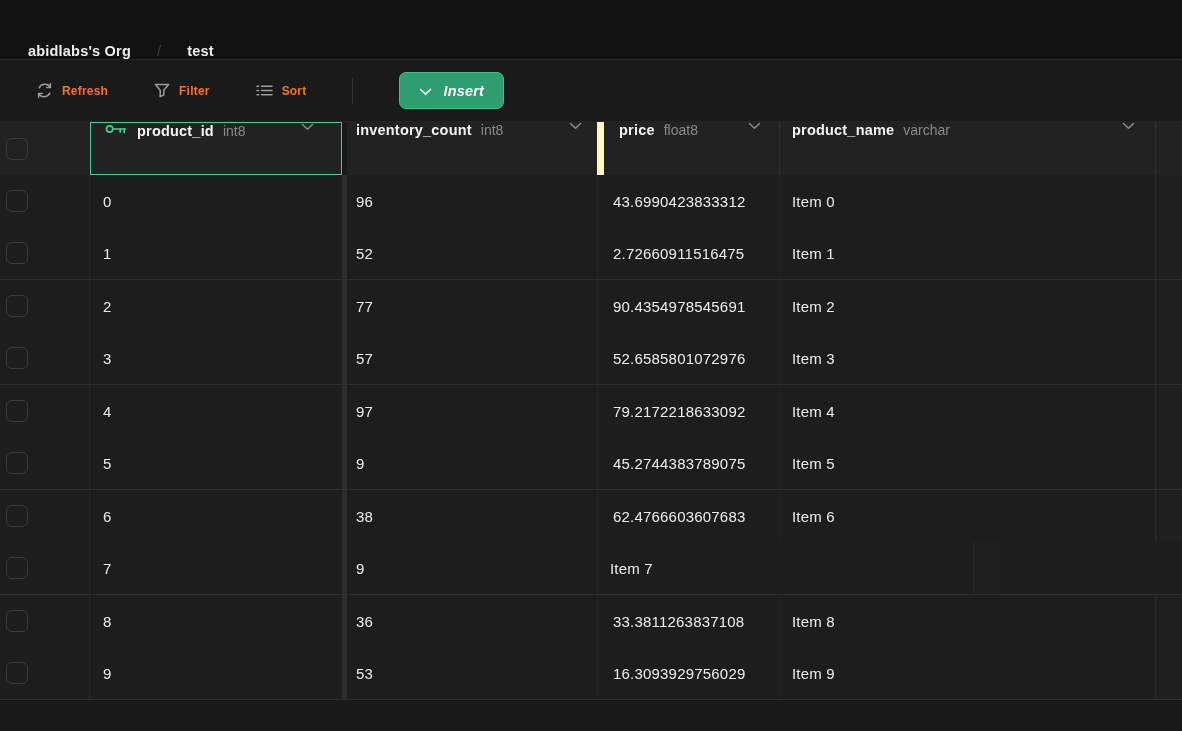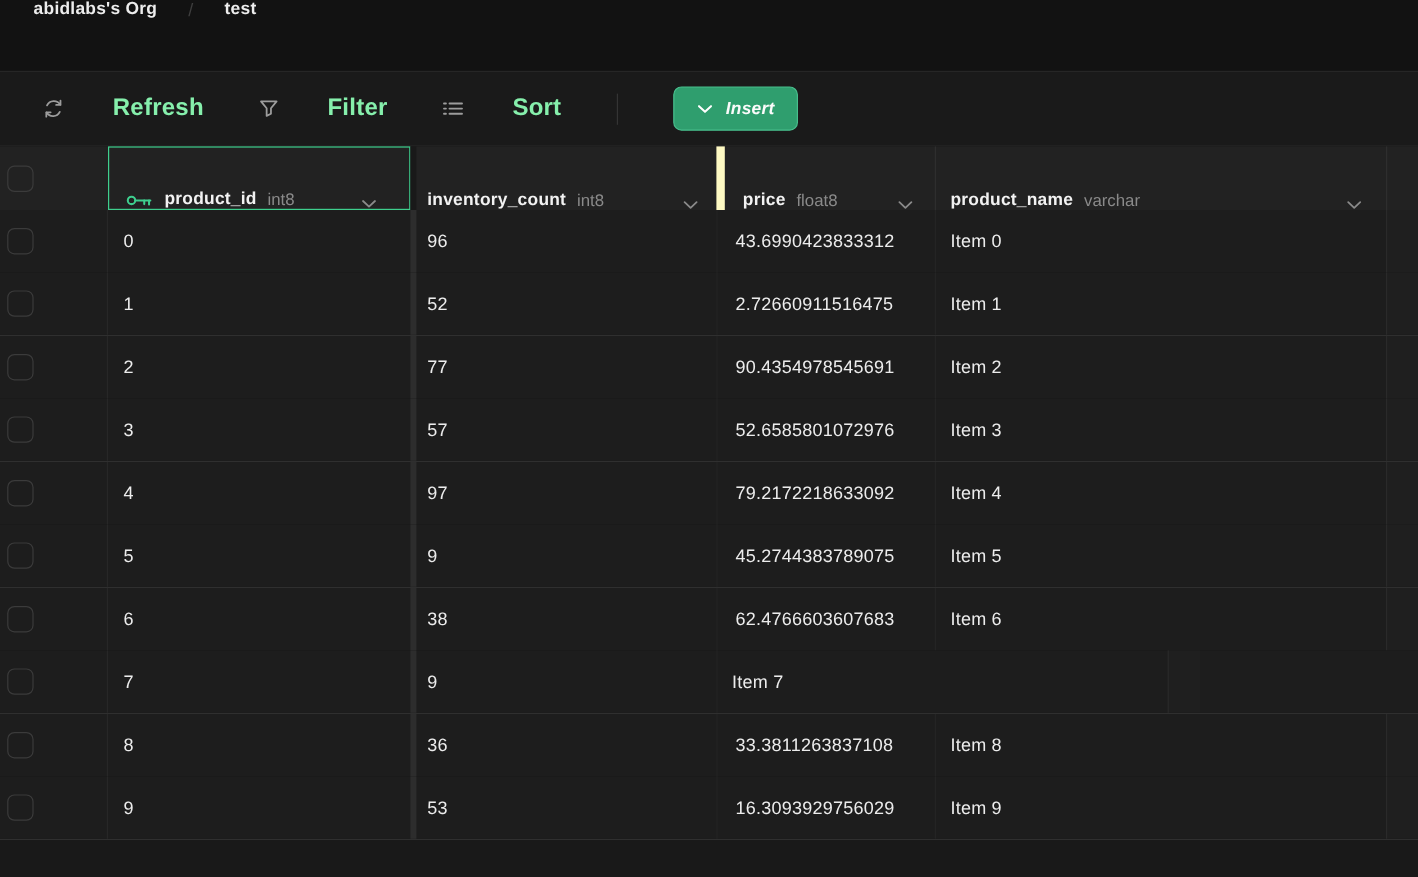--- a/index.html
+++ b/index.html
@@ -9,54 +9,54 @@
     font-family: "Liberation Sans", sans-serif;
     -webkit-font-smoothing: antialiased;
   }
   .app { width: 1182px; height: 731px; display: flex; flex-direction: column; }
 
   
   .topbar {
     height: 60px; flex: 0 0 60px;
     background: #121212;
     border-bottom: 1px solid #262626;
-    display: flex; align-items: flex-start;
+    display: flex; align-items: flex-end;
     padding: 0 28px; gap: 26px;
   }
   .crumb { color: #ededed; font-size: 14.5px; font-weight: 700; letter-spacing: .2px; cursor: pointer; }
   .crumb-sep { color: #3e3e3e; font-size: 15px; font-weight: 400; }
 
   
   .toolbar {
     height: 62px; flex: 0 0 62px;
     background: #1a1a1a;
     border-bottom: 1px solid #232323;
     display: flex; align-items: center;
     padding-left: 36px; gap: 46px;
   }
   .tool-btn { display: flex; align-items: center; gap: 9px; cursor: pointer; }
-  .tool-btn .lbl { color: #86efac; font-size: 20px; font-weight: 700; letter-spacing: .2px; margin-left: 32px; }
+  .tool-btn .lbl { color: #f97316; font-size: 12px; font-weight: 700; letter-spacing: .2px; }
   .tool-btn svg { display: block; }
   .tb-divider { width: 1px; height: 26px; background: #343434; }
   .insert-btn {
     height: 37px; padding: 0 19px;
     background: #2f9e6e;
     border: 1px solid #48bd8c;
     border-radius: 7px;
     display: flex; align-items: center; gap: 11px;
     cursor: pointer;
     font-style: italic;
   }
   .insert-btn .lbl { color: #fbfbfb; font-size: 14.5px; font-weight: 700; letter-spacing: .2px; }
 
   
   .grid { flex: 1 1 auto; display: flex; flex-direction: column; }
 
   .header-row { display: flex; height: 53px; flex: 0 0 53px; background: #222222; }
-  .hcell { display: flex; align-items: flex-end; color: #f0f0f0; }
+  .hcell { display: flex; align-items: flex-start; color: #f0f0f0; }
   .hcell .col-name { font-size: 14.5px; font-weight: 700; letter-spacing: .2px; color: #f2f2f2; }
   .hcell .col-type { font-size: 14px; font-weight: 400; color: #8a8a8a; margin-left: 9px; }
   .hcell .chev { margin-left: auto; display: flex; }
 
   .c-check { width: 90px; flex: 0 0 90px; display: flex; align-items: center; border-right: 1px solid #272727; }
   .c-id    { width: 252px; flex: 0 0 252px; }
   .c-gut   { width: 5px;  flex: 0 0 5px; }
   .c-inv   { width: 250px; flex: 0 0 250px; }
   .c-price { width: 182px; flex: 0 0 182px; }
   .c-name  { width: 376px; flex: 0 0 376px; }

